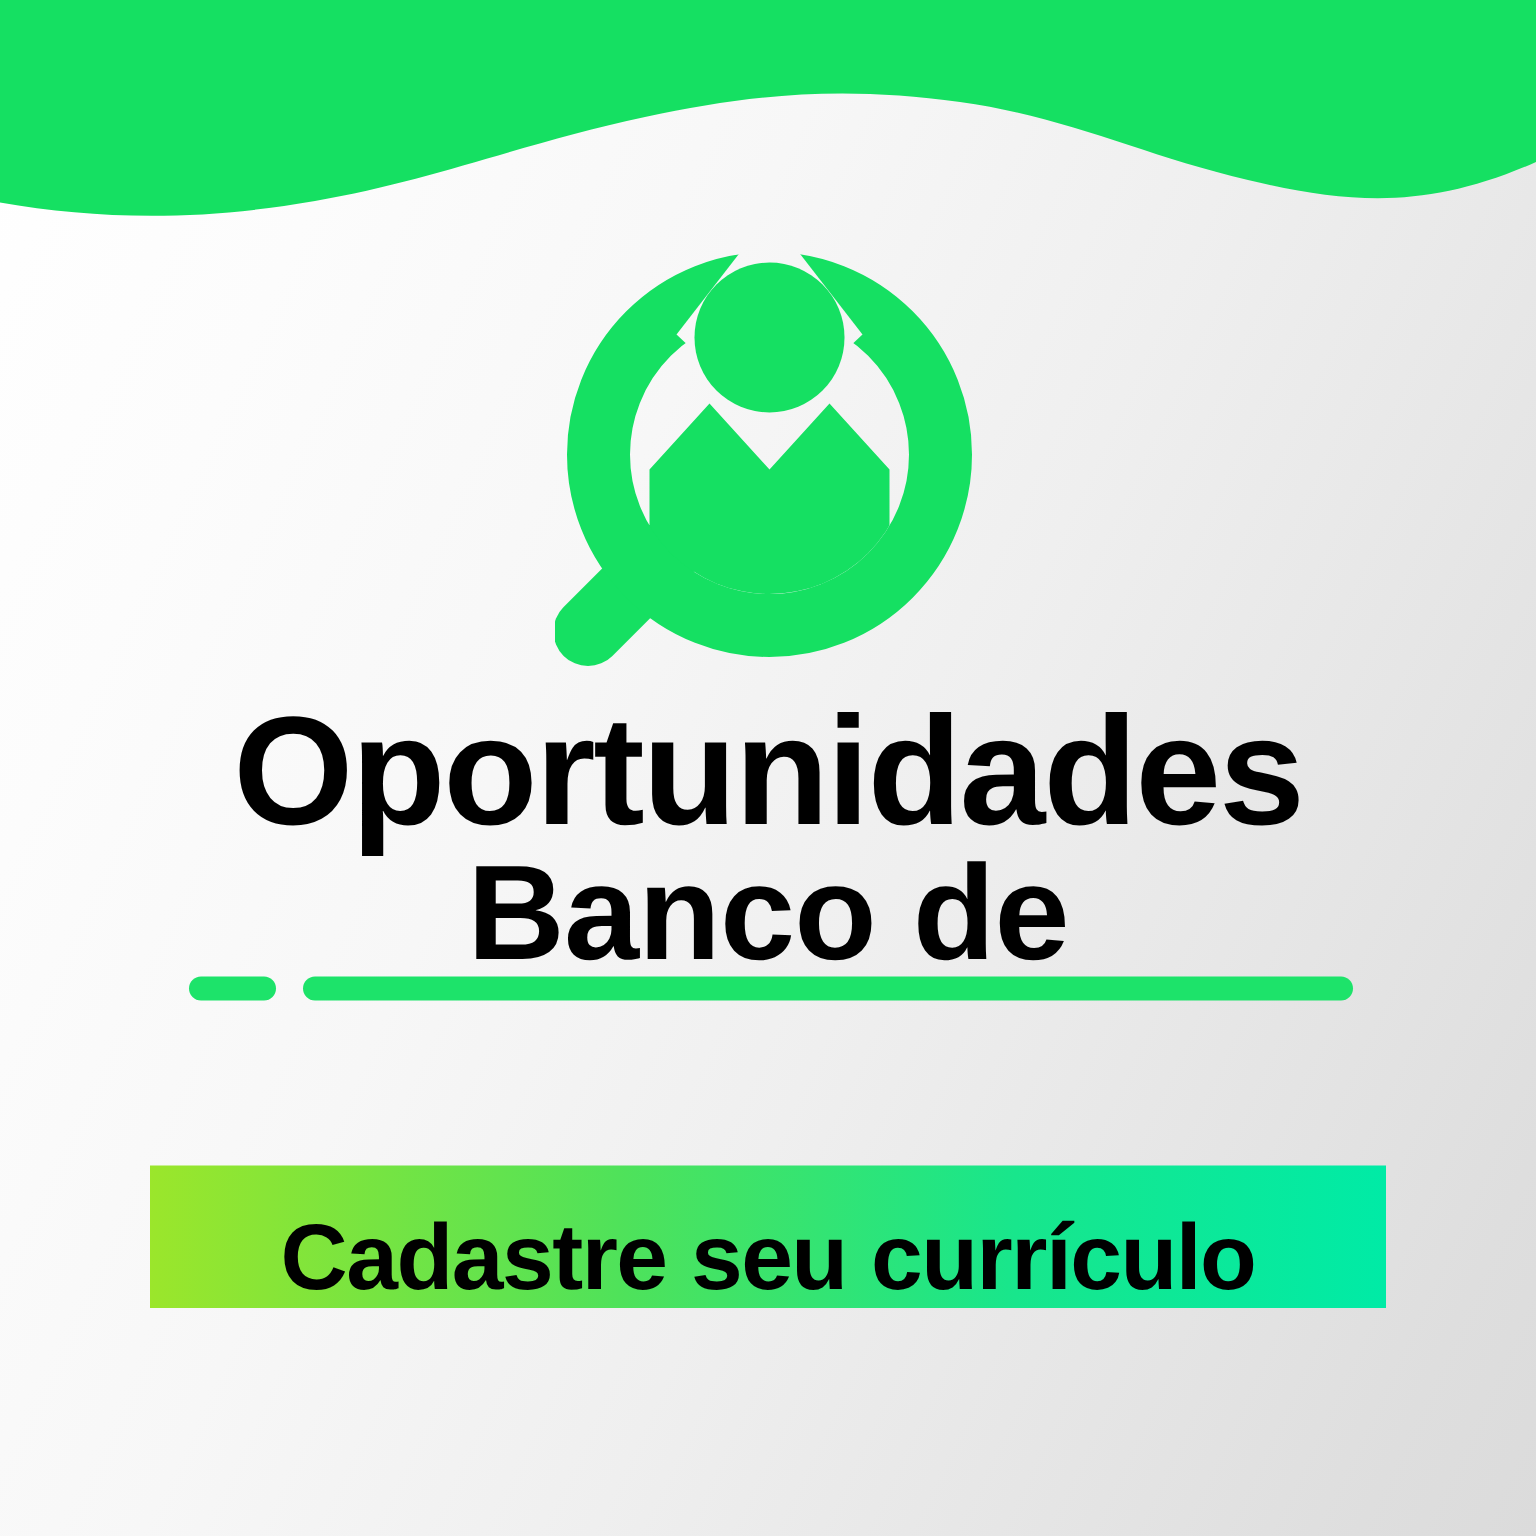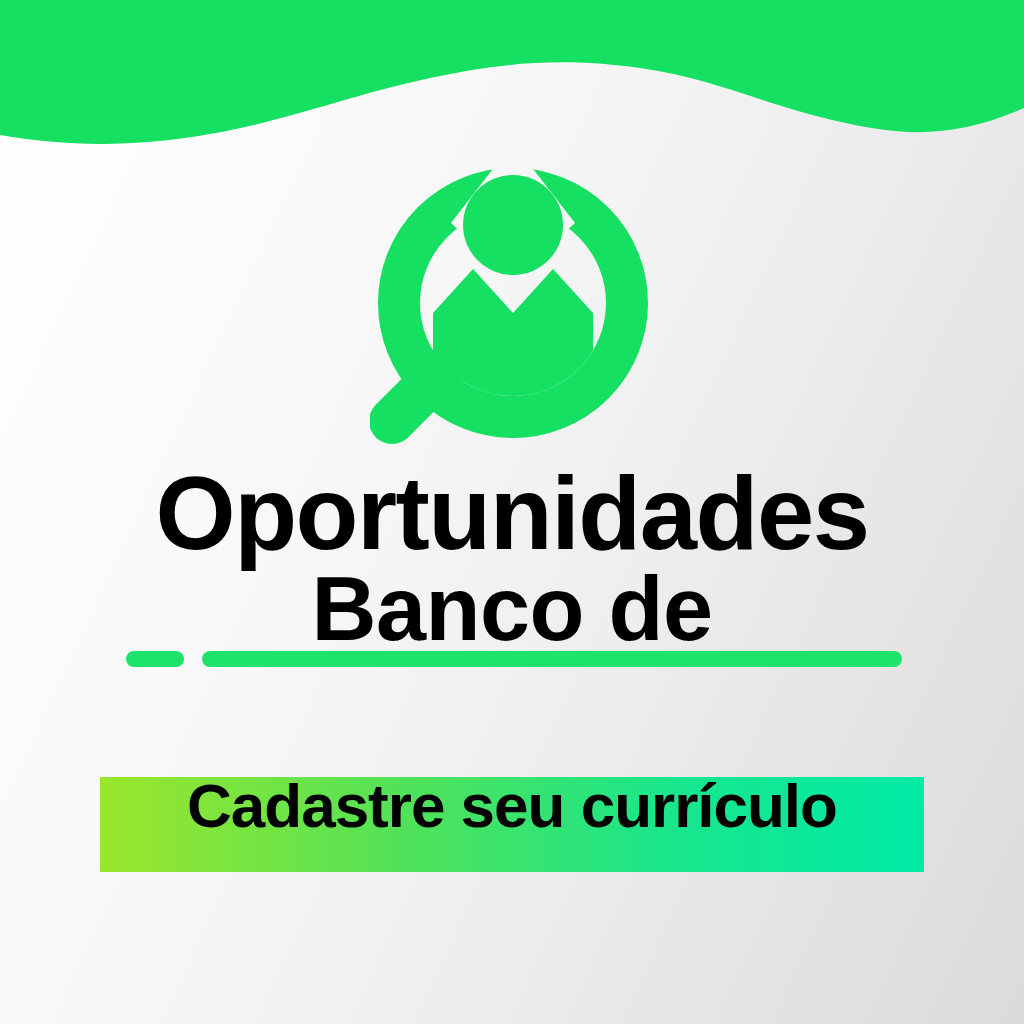--- a/index.html
+++ b/index.html
@@ -84,21 +84,21 @@
 
   
   .cta {
     position: absolute;
     left: 100px;
     top: 777px;
     width: 824px;
     height: 95px;
     background: linear-gradient(90deg, #9BE62B 0%, #4FE25A 38%, #18E68C 70%, #00EBA6 100%);
     display: flex;
-    align-items: flex-start;
+    align-items: flex-end;
     justify-content: center;
   }
   .cta-label {
     color: #000000;
     font-weight: 800;
     font-size: 62px;
     line-height: 1;
     letter-spacing: -1px;
     white-space: nowrap;
     font-family: "Liberation Sans", sans-serif;

